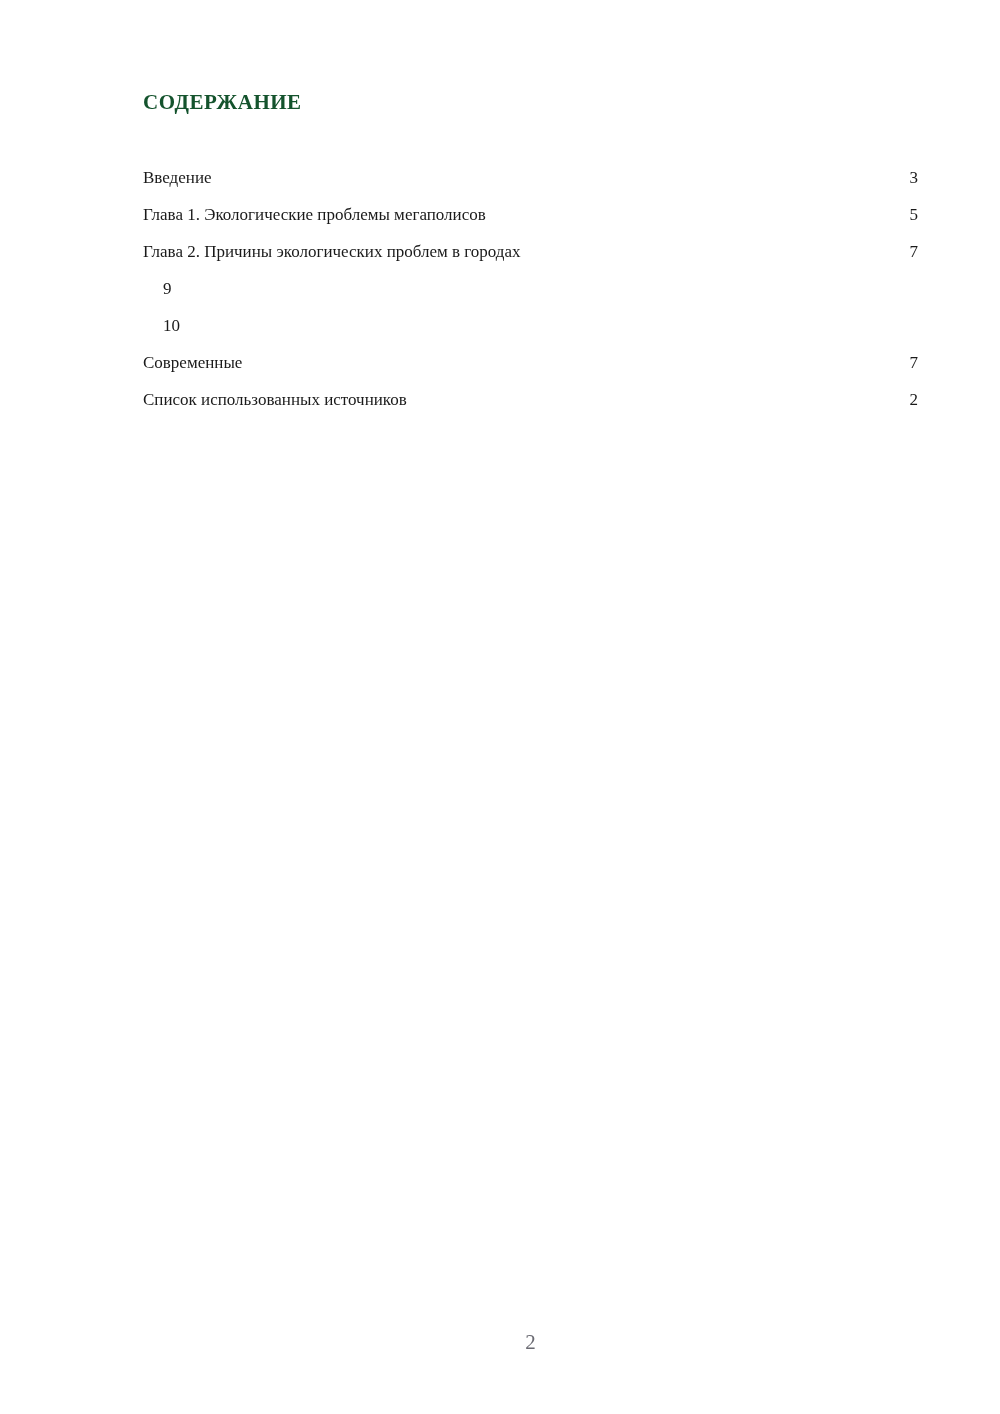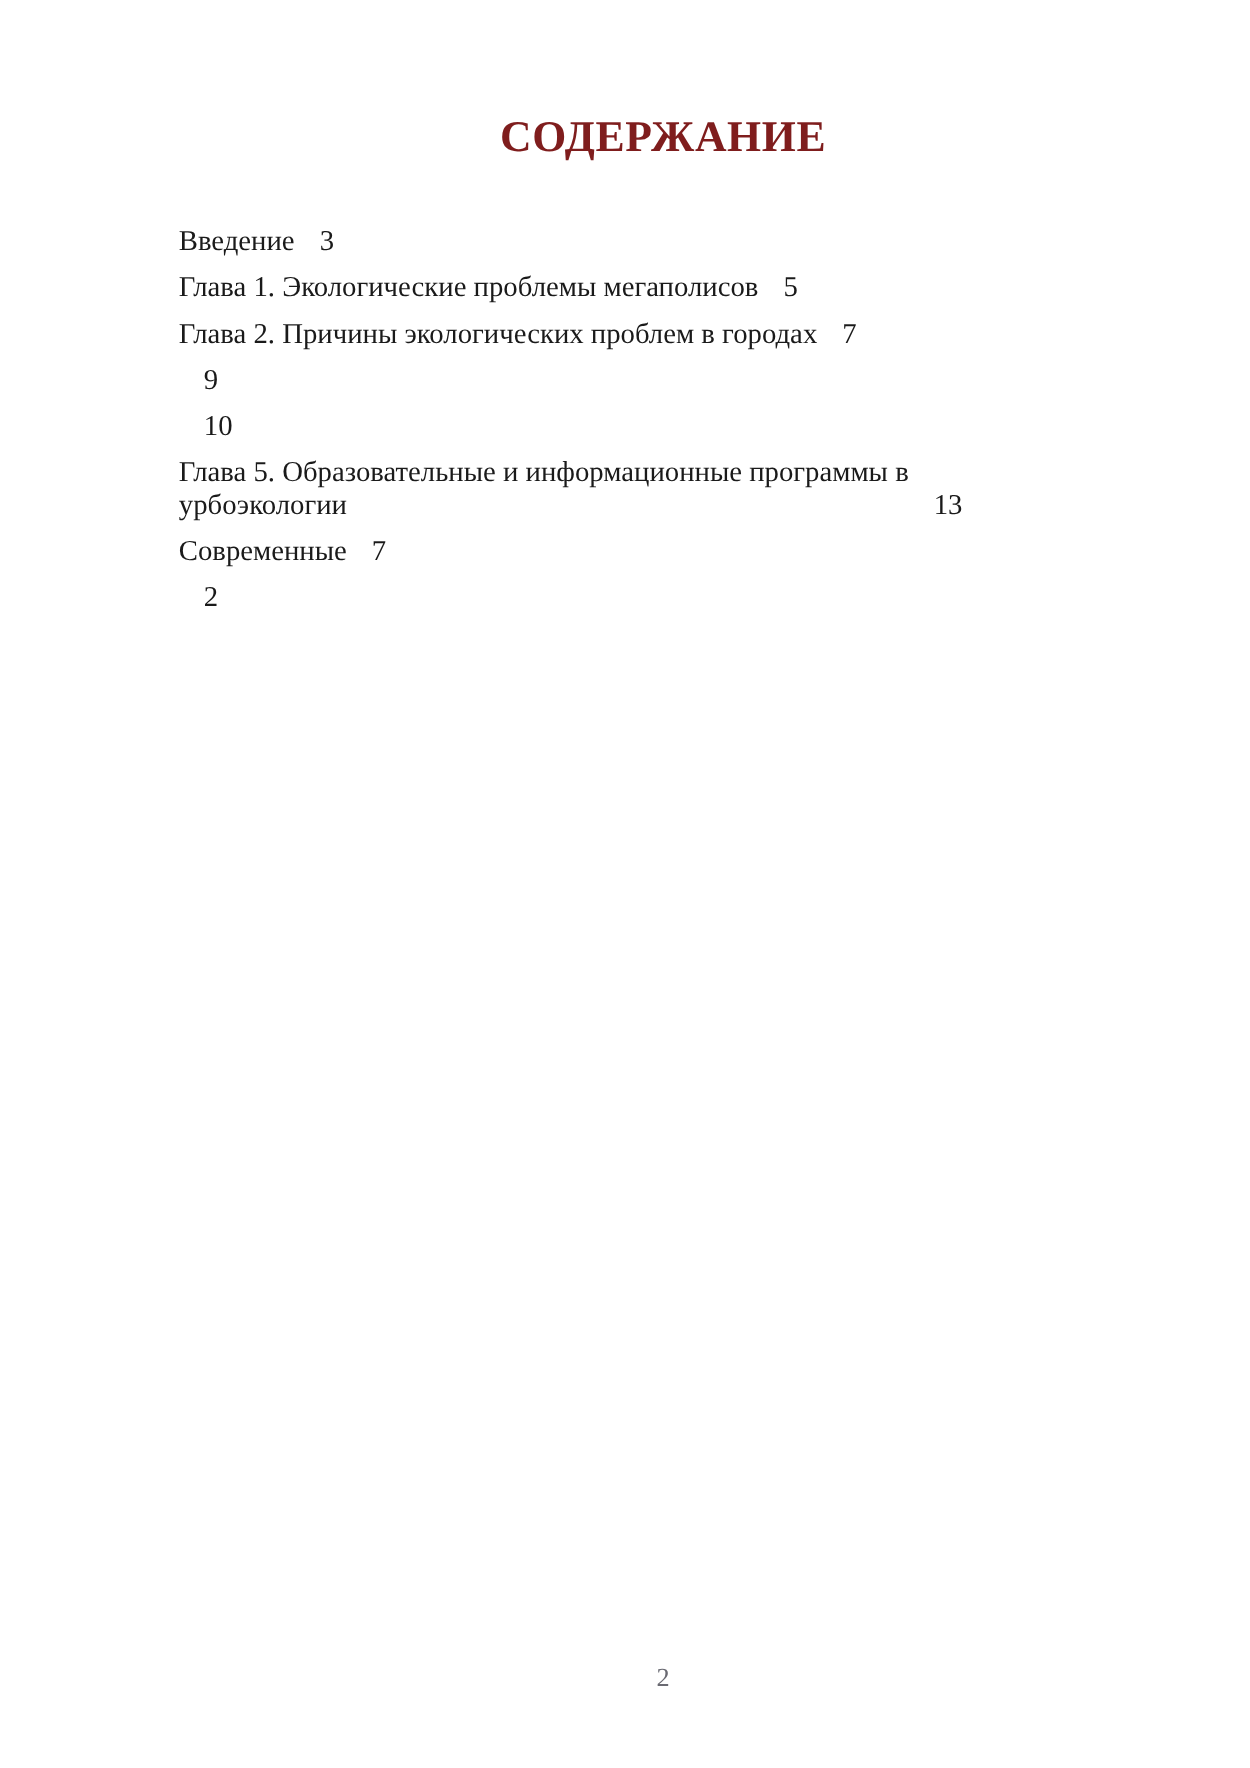--- a/index.html
+++ b/index.html
@@ -17,35 +17,35 @@
     overflow: hidden;
     box-sizing: border-box;
   }
   .content {
     padding-left: 143px;
     padding-right: 82px;
   }
   .toc-title {
     margin: 0 0 50px 0;
     padding-top: 90px;
-    text-align: center;
-    font-size: 35px;
+    text-align: left;
+    font-size: 21px;
     font-weight: bold;
     letter-spacing: 0.5px;
-    color: #7f1d1d;
+    color: #14532d;
   }
   .toc-list {
     display: block;
   }
   .toc-row {
     display: flex;
-    justify-content: flex-start;
+    justify-content: space-between;
     align-items: flex-end;
     margin-bottom: 11px;
-    font-size: 23px;
+    font-size: 17px;
     line-height: 26px;
   }
   .toc-label {
     white-space: pre-line;
     max-width: 680px;
     text-align: left;
   }
   .toc-page {
     flex: 0 0 auto;
     padding-left: 20px;
@@ -88,32 +88,28 @@
       </div>
 
       <div class="toc-row">
         <span class="toc-page">9</span>
       </div>
 
       <div class="toc-row">
         <span class="toc-page">10</span>
       </div>
 
-      <div class="toc-row">
-        <span class="toc-label">Глава 5. Образовательные и информационные программы в
-урбоэкологии</span>
-        <span class="toc-page">13</span>
-      </div>
 
       <div class="toc-row">
         <span class="toc-label">Современные</span>
         <span class="toc-page">7</span>
       </div>
 
       <div class="toc-row">
+        <span class="toc-label">Список использованных источников</span>
         <span class="toc-page">2</span>
       </div>
 
     </div>
   </div>
 
   <div class="page-number">2</div>
 </div>
 
 </body></html>

